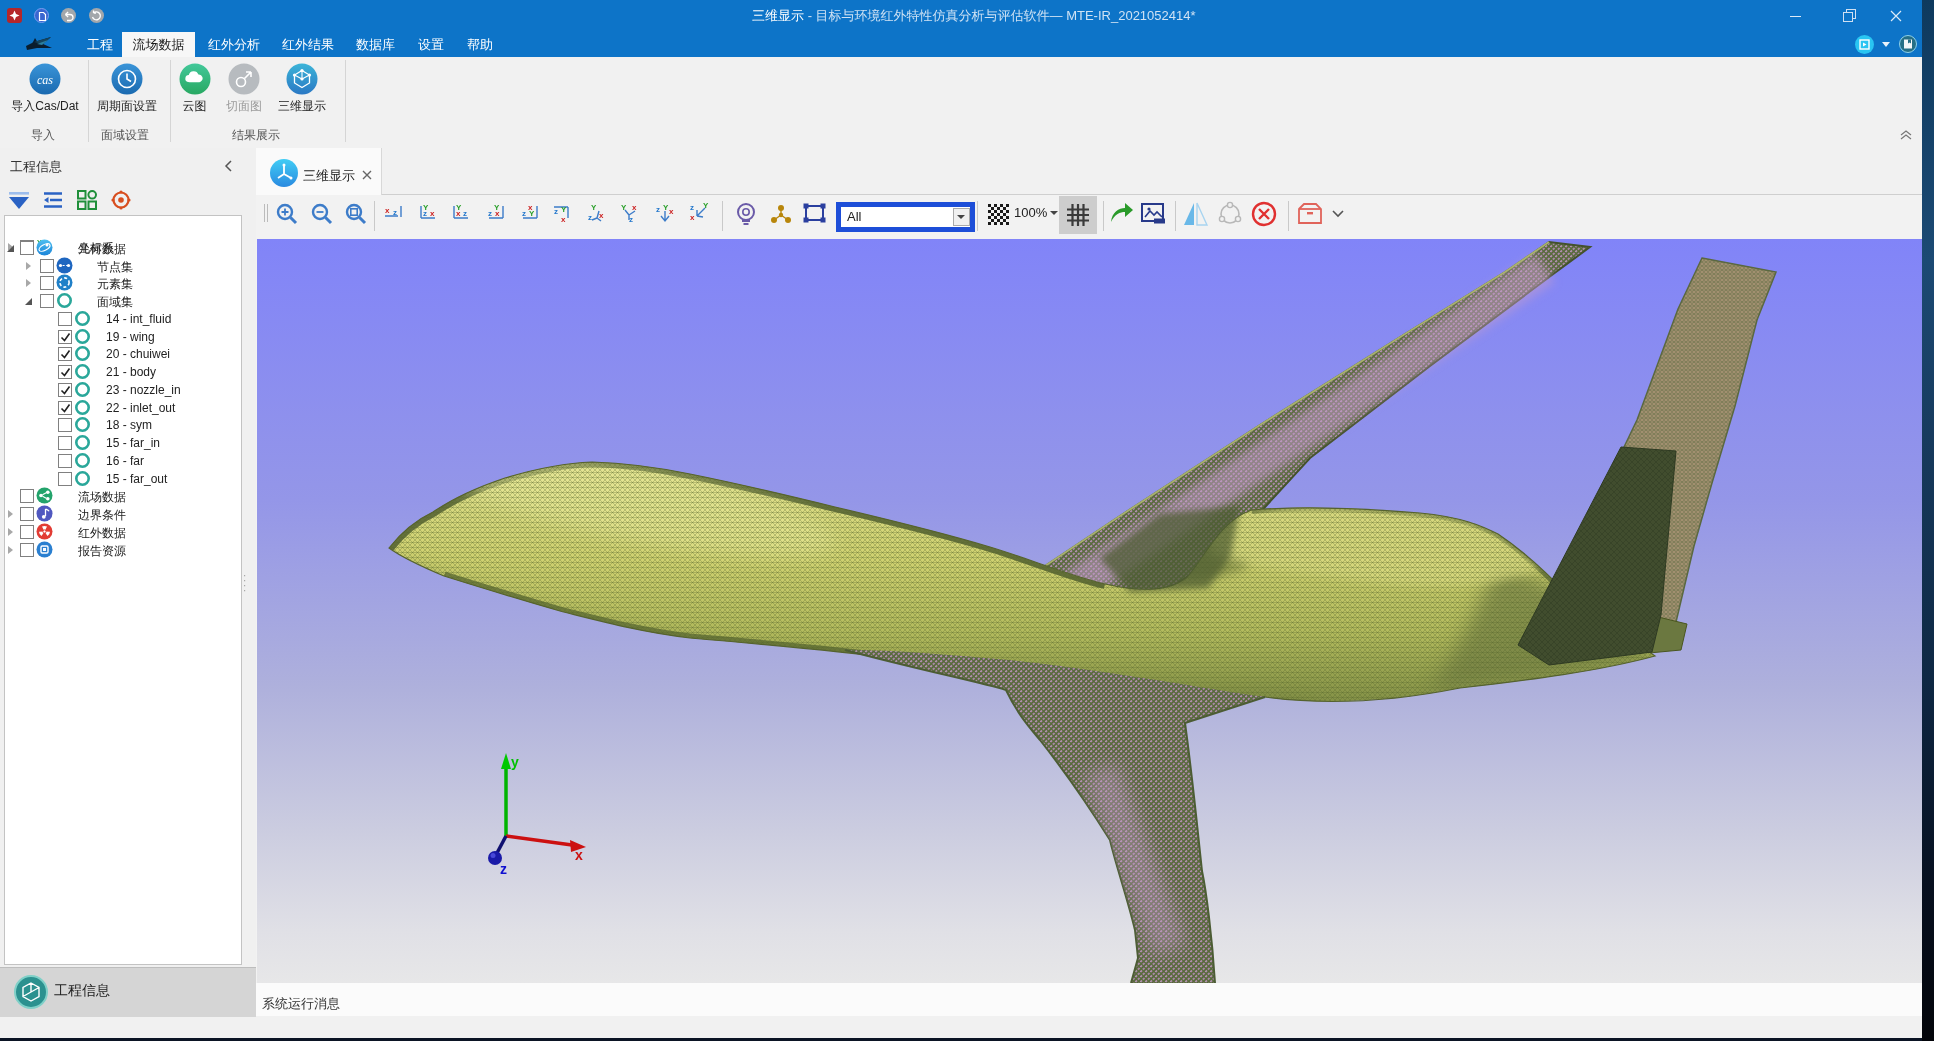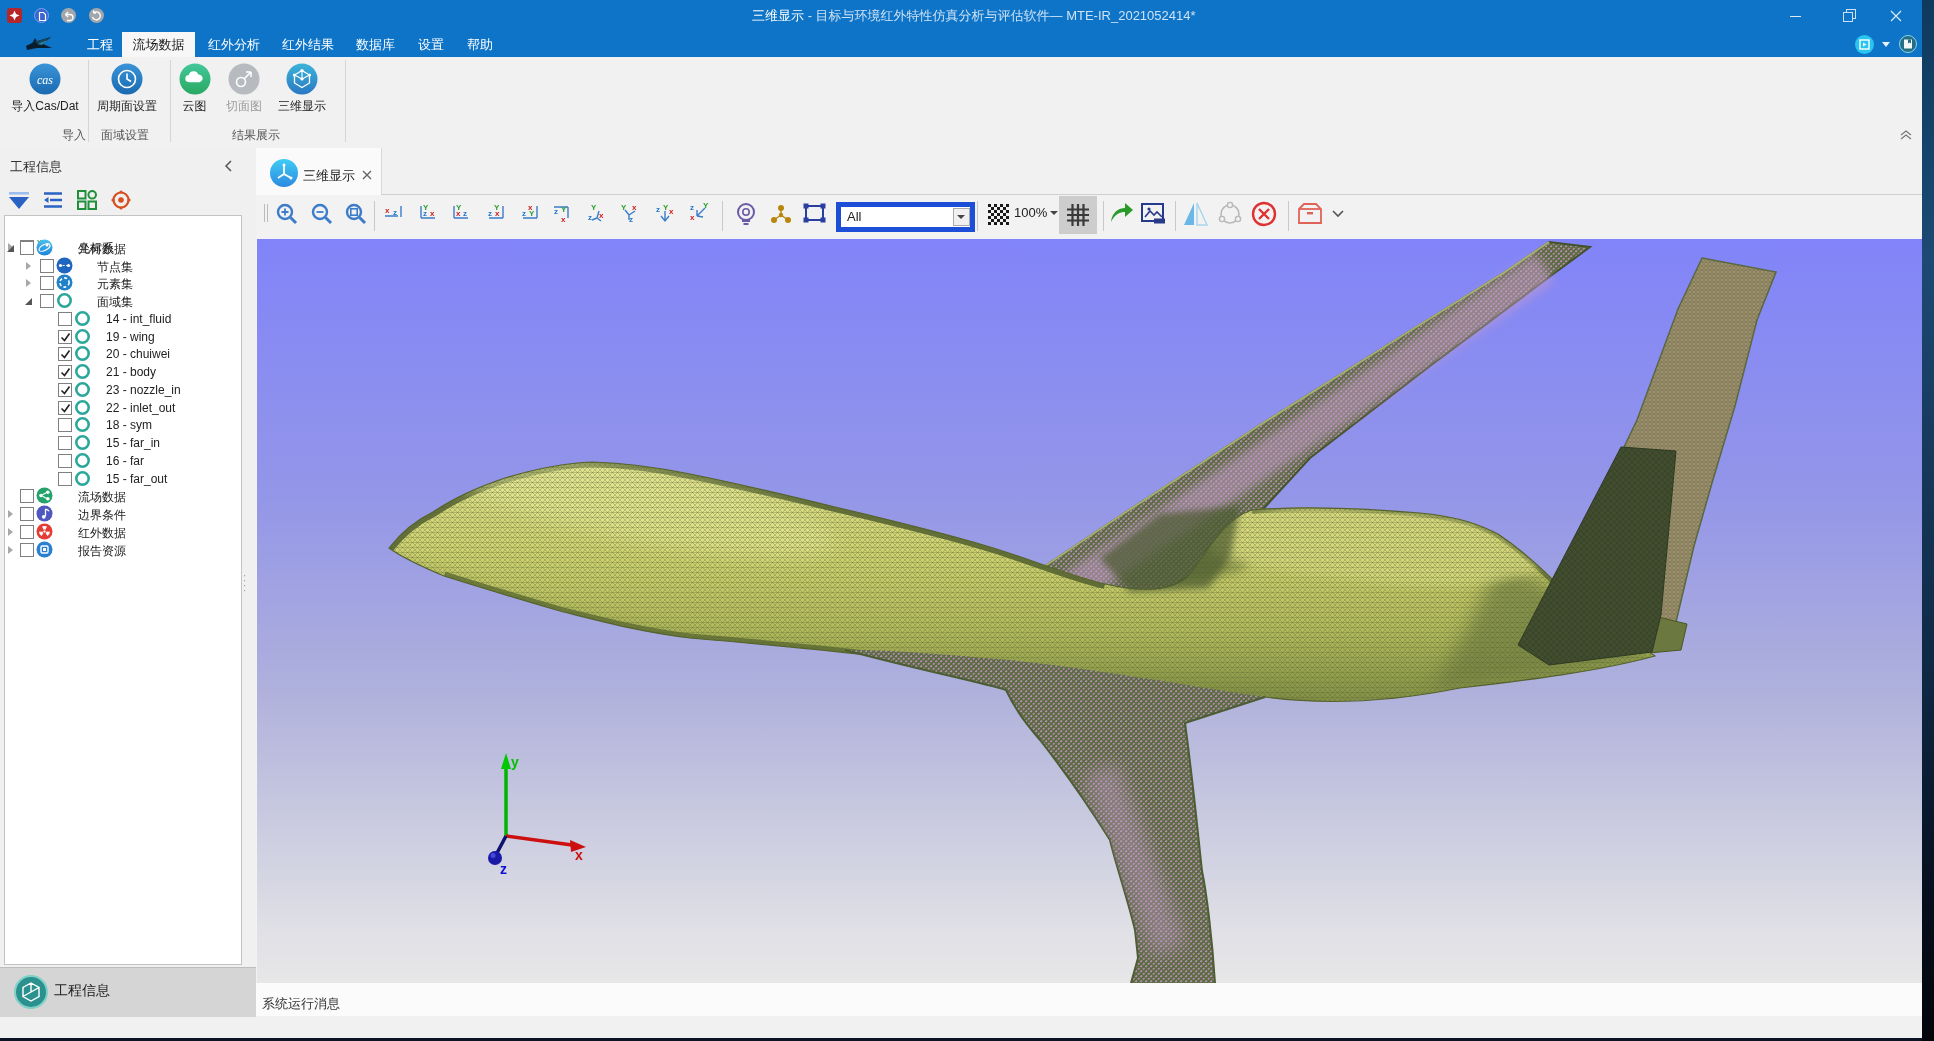--- a/index.html
+++ b/index.html
@@ -111,21 +111,21 @@
             <linearGradient id="gb1" x1="0" y1="0" x2="0" y2="1">
               <stop offset="0" stop-color="#3a94d8"></stop>
               <stop offset="1" stop-color="#1a6ab0"></stop>
             </linearGradient>
           </defs>
           <circle cx="16" cy="16" r="15.5" fill="url(#gb1)"></circle>
           <text x="16" y="21" font-size="12" font-style="italic" fill="#fff" text-anchor="middle" font-family="Liberation Serif,serif">cas</text>
         </svg>
       <div>导入Cas/Dat</div>
     </div>
-    <div class="rgroup" style="left:31px;margin-left:31px;">导入</div>
+    <div class="rgroup" style="left:31px;">导入</div>
     <div class="rsep" style="left:88px;"></div>
     <div class="rbtn" style="left:96px;width:62px;">
       <svg width="32" height="32" style="margin-top:1px;">
           <circle cx="16" cy="16" r="15.5" fill="url(#gb1)"></circle>
           <circle cx="16" cy="16" r="8.5" fill="none" stroke="#fff" stroke-width="1.6"></circle>
           <path d="M16,10.5 v5.5 l4,2.5" stroke="#fff" stroke-width="1.6" fill="none"></path>
         </svg>
       <div>周期面设置</div>
     </div>
     <div class="rgroup" style="left:101px;">面域设置</div>

